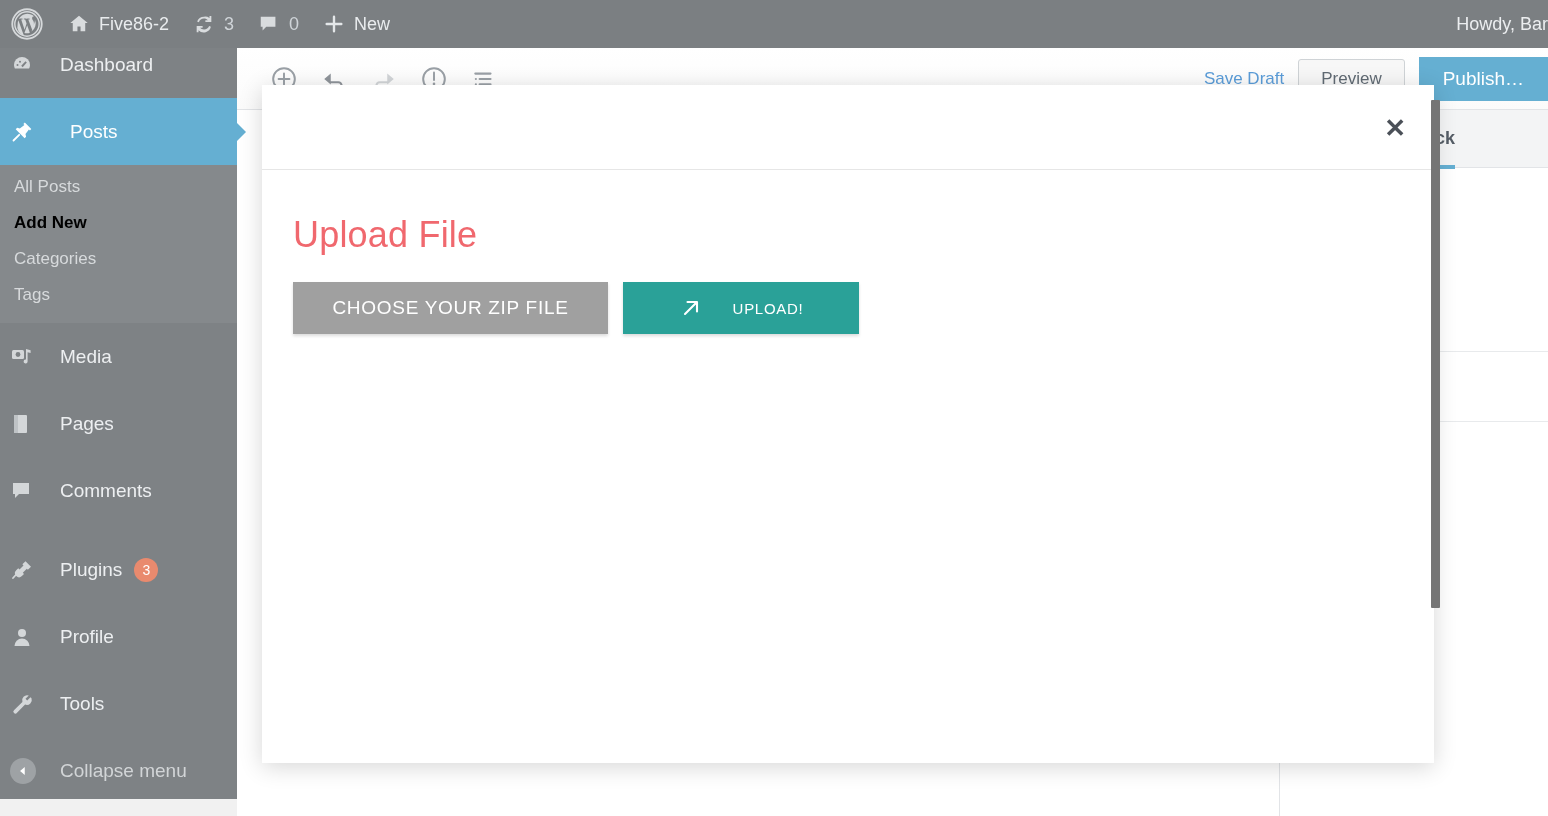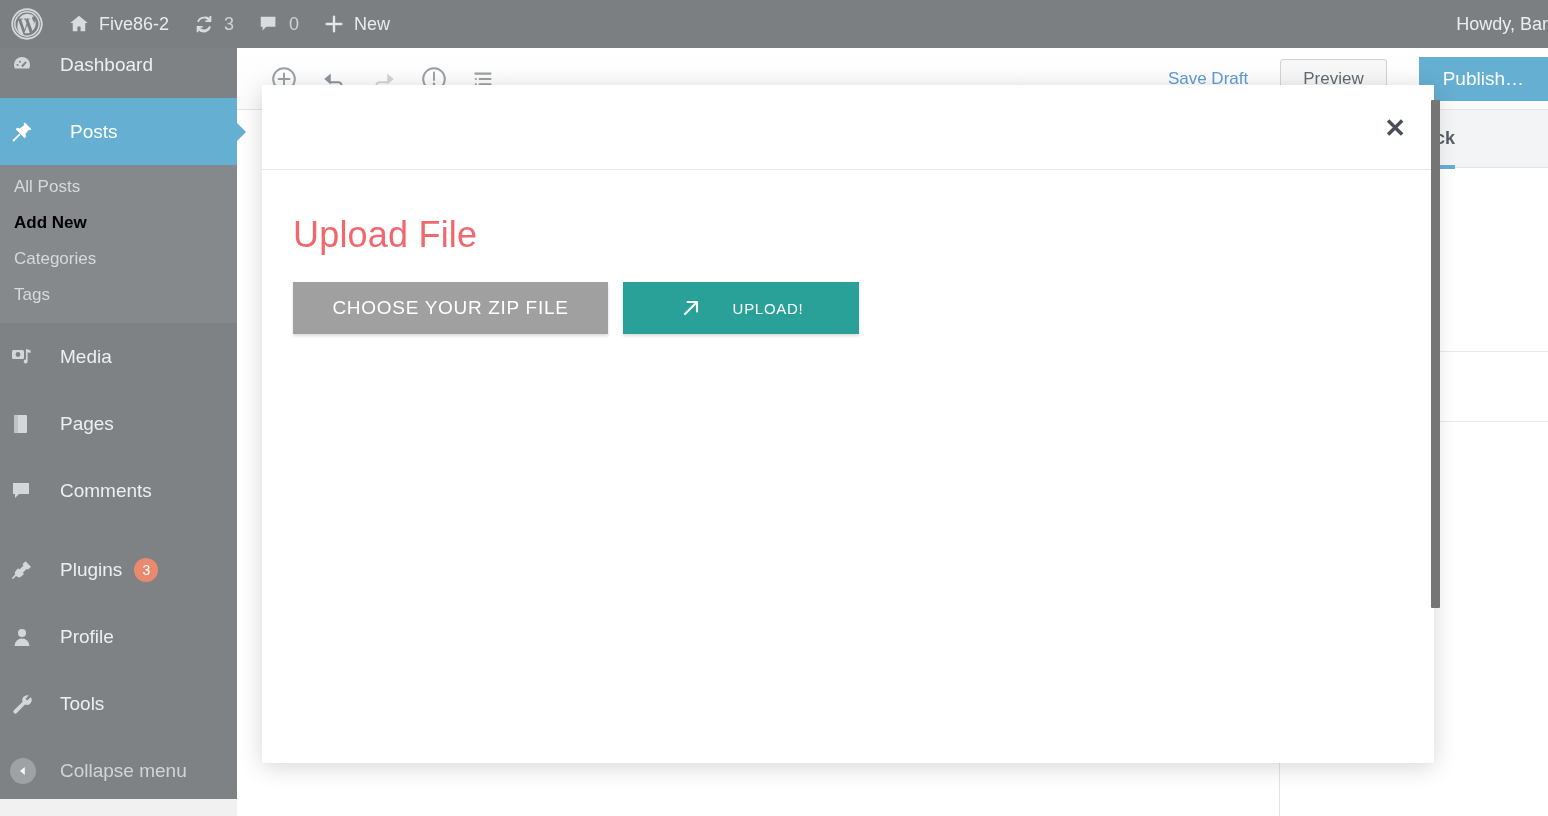--- a/index.html
+++ b/index.html
@@ -94,21 +94,21 @@
     position: relative;
     height: 62px;
     background: linear-gradient(#ffffff, #fbfbfb);
     border-bottom: 1px solid #e2e4e7;
     display: flex; align-items: center;
     padding-left: 22px;
   }
   .tb-icon { width: 50px; height: 62px; display:flex; align-items:center; justify-content:center; }
   #editor-header-right {
     position: absolute; right: 0; top: 0; height: 62px;
-    display: flex; align-items: center; gap: 32px; padding-right: 0;
+    display: flex; align-items: center; gap: 14px; padding-right: 0;
   }
   .save-draft { color: #5b9dd9; font-size: 17px; }
   .preview-btn {
     border: 1px solid #cfd3d6; background: #f7f7f7;
     color: #606a73; font-size: 17px;
     padding: 9px 22px; border-radius: 3px;
   }
   .publish-btn {
     background: #65afd2; color: #fff; font-size: 19px;
     padding: 11px 24px; border: none;

